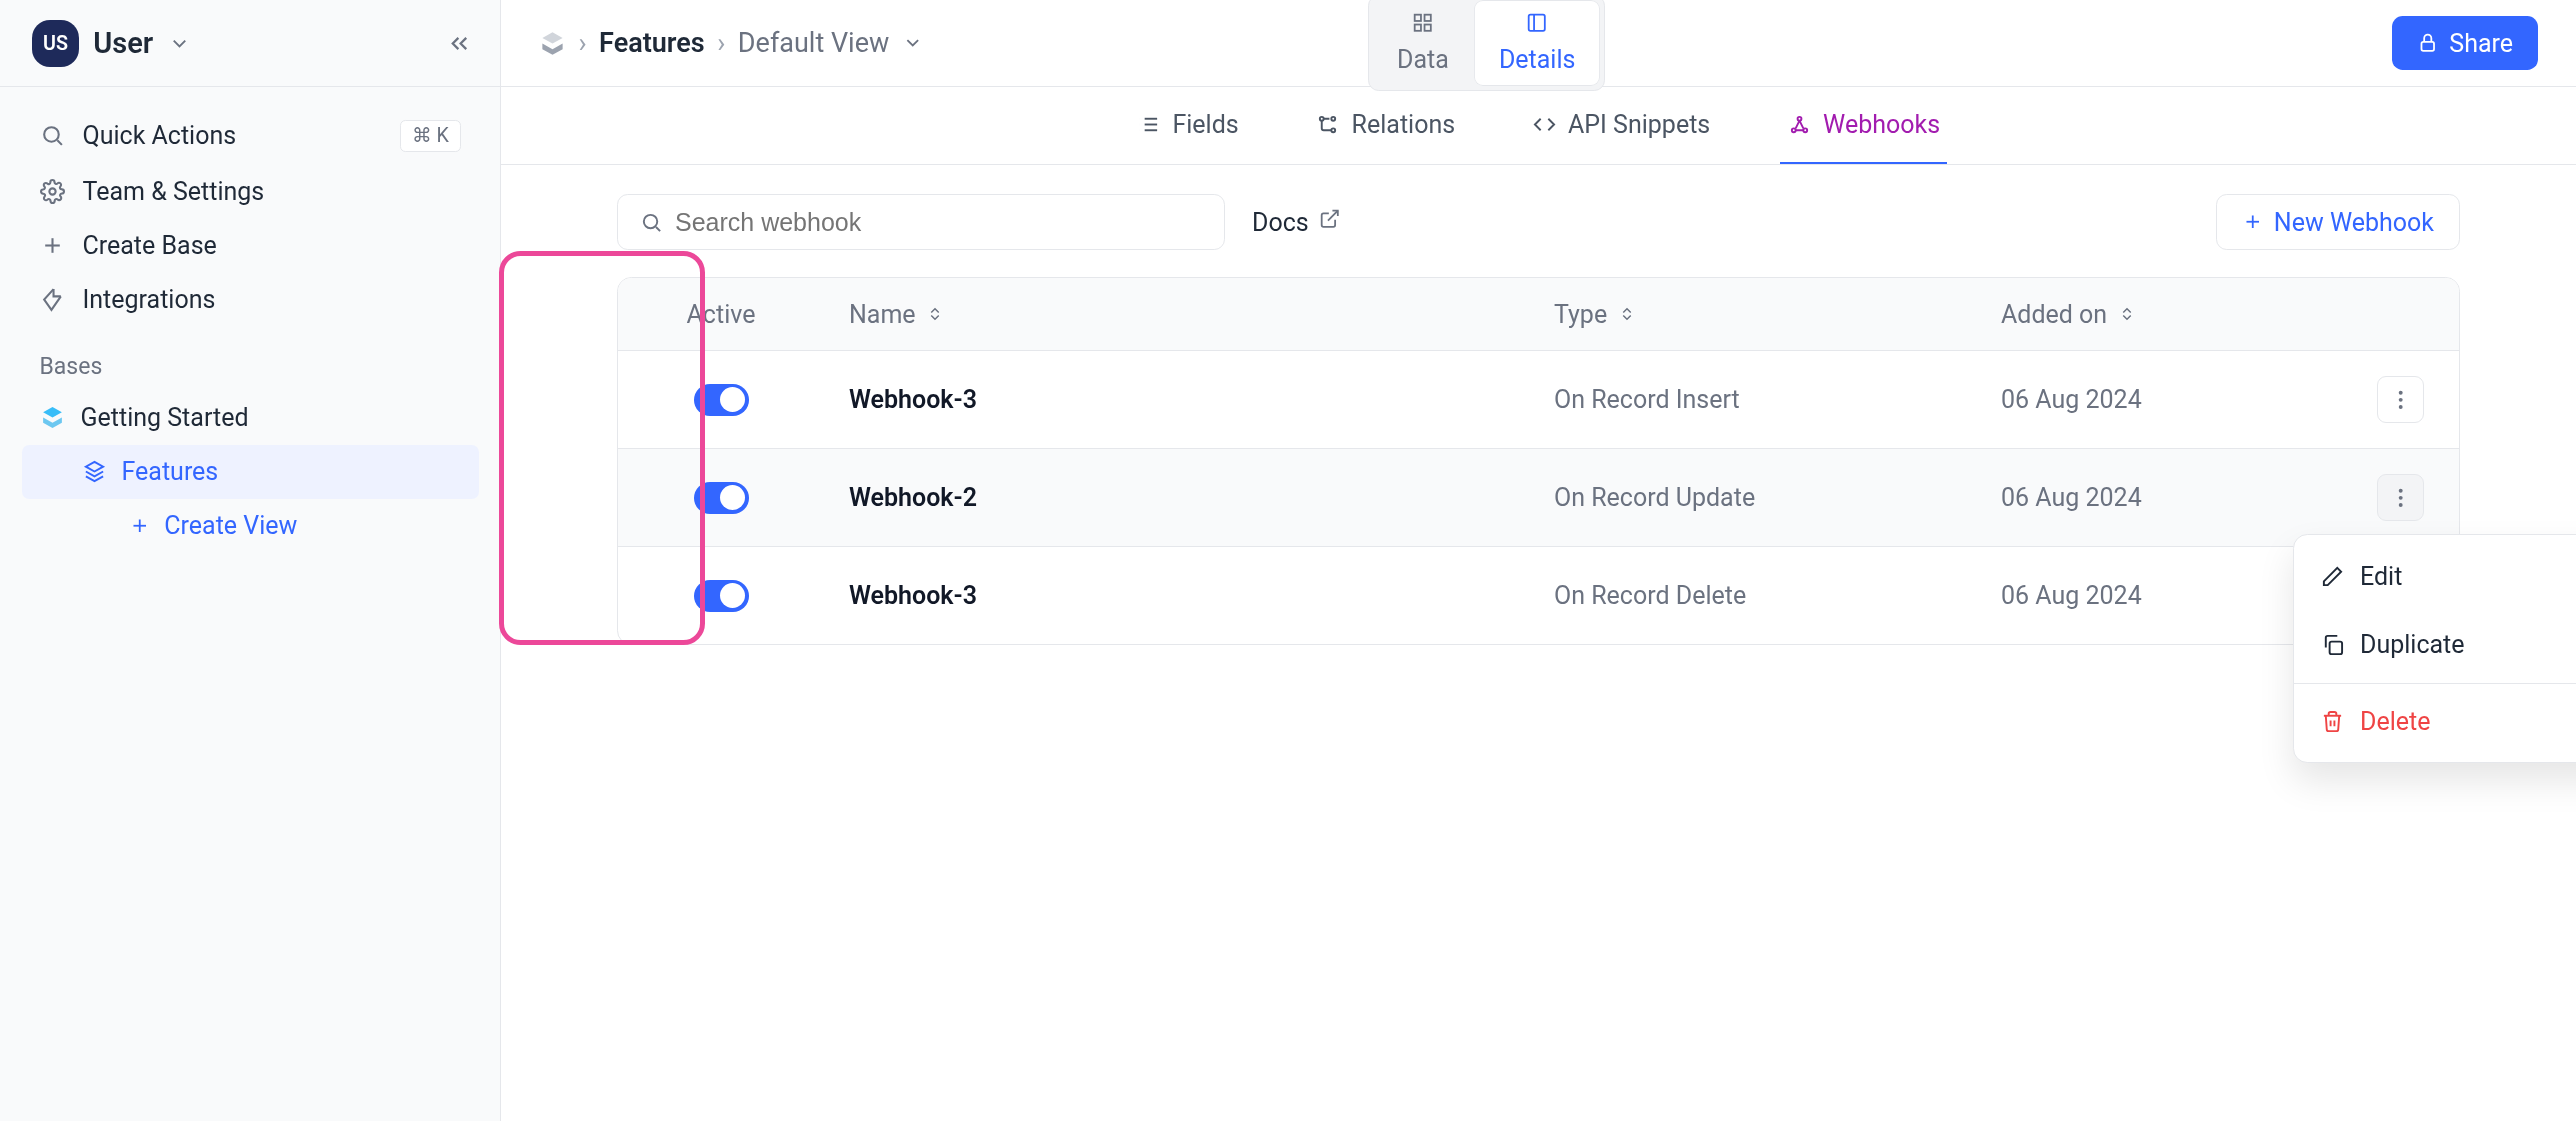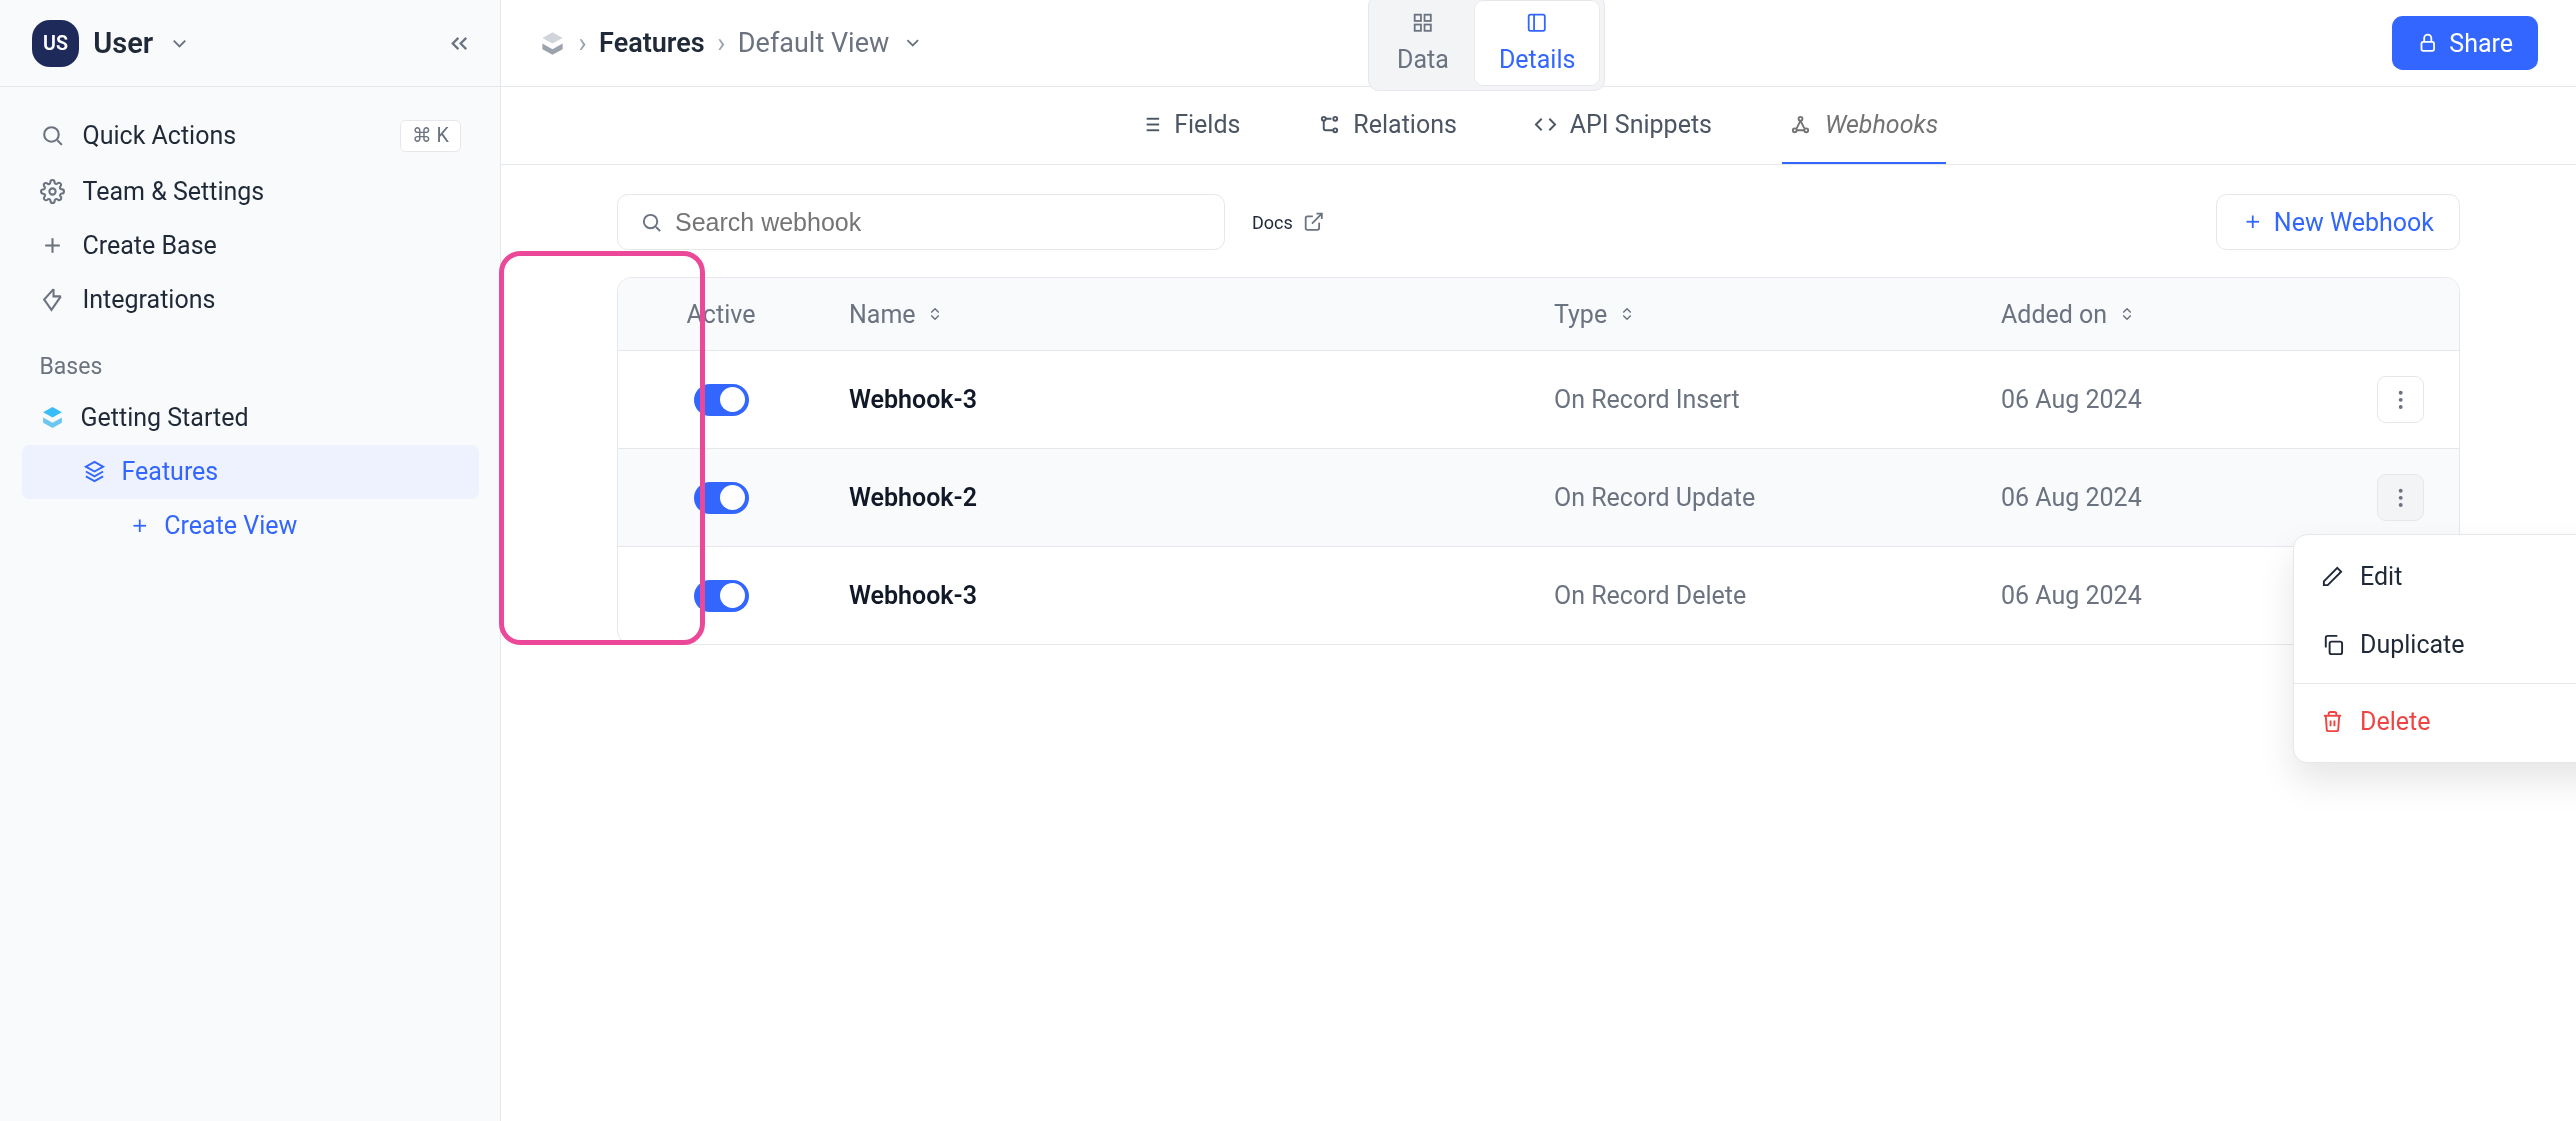--- a/index.html
+++ b/index.html
@@ -36,27 +36,27 @@
 .crumb .current { font-weight: 600; color: #1f2937;}
 .crumb .view { color: #6b7280; }
 .center-segment { position: absolute; left: 50%; transform: translateX(-72%); display: flex; border: 0.9px solid #e5e7eb; border-radius: 10.7px; overflow: hidden; }
 .seg-btn { display: flex; align-items: center; gap: 10.7px; padding: 12.5px 25px; font-size: 25px; color: #6b7280; cursor: pointer; flex-direction: column; }
 .seg-btn.active { background: #fff; color: #3366ff; box-shadow: inset 0 0 0 0.9px #e5e7eb; border-radius: 9px;}
 .seg-wrap{ background:#f3f4f6; padding:3.6px; border-radius:10.7px;}
 .share-btn { margin-left: auto; display: flex; align-items: center; gap: 10.7px; background: #3366ff; color: #fff; padding: 12.5px 25px; border-radius: 10.7px; font-size: 25px; font-weight: 400; cursor: pointer; }
 
 .tabs { display: flex; justify-content: center; gap: 63px; border-bottom: 0.9px solid #e5e7eb; padding: 0 36px; }
 .tab { display: flex; align-items: center; gap: 12.5px; padding: 23px 7.2px; font-size: 25px; color: #4b5563; cursor: pointer; border-bottom: 2.7px solid transparent; }
-.tab.active { color: #737373; border-bottom-color: #3366ff; font-style: italic; }
+.tab.active { color: #a21caf; border-bottom-color: #3366ff; }
 
 .content { padding: 29px 116px; position: relative; }
 .toolbar { display: flex; align-items: center; gap: 27px; margin-bottom: 27px; }
 .search-box { display: flex; align-items: center; gap: 12.5px; border: 0.9px solid #e5e7eb; border-radius: 10.7px; padding: 12.5px 21.5px; width: 608px; font-size: 25px; color: #9ca3af; }
 .search-box input { border: none; outline: none; font-size: 25px; flex: 1; background: transparent;}
-.docs-link { display: flex; align-items: center; gap: 10.7px; font-size: 18px; }
+.docs-link { display: flex; align-items: flex-start; gap: 10.7px; font-size: 25px; }
 .new-btn { margin-left: auto; display: flex; align-items: center; gap: 10.7px; border: 0.9px solid #e5e7eb; border-radius: 10.7px; padding: 12.5px 25px; font-size: 25px; color: #3366ff; cursor: pointer; }
 
 .table { border: 0.9px solid #e5e7eb; border-radius: 14.3px; overflow: hidden; }
 .thead, .trow { display: grid; grid-template-columns: 206px 1fr 447px 376px 107px; align-items: center; }
 .thead { background: #f9fafb; padding: 21.5px 0; font-size: 25px; color: #6b7280; }
 .th, .td { padding: 0 25px; display: flex; align-items: center; gap: 10.7px;}
 .th.center{ justify-content:center;}
 .trow { border-top: 0.9px solid #e5e7eb; height: 98px; font-size: 25px;}
 .trow .name { font-weight: 600; color: #111827;}
 .toggle { width: 55px; height: 32px; background: #3366ff; border-radius: 894px; position: relative; cursor: pointer; margin: 0 auto;}

